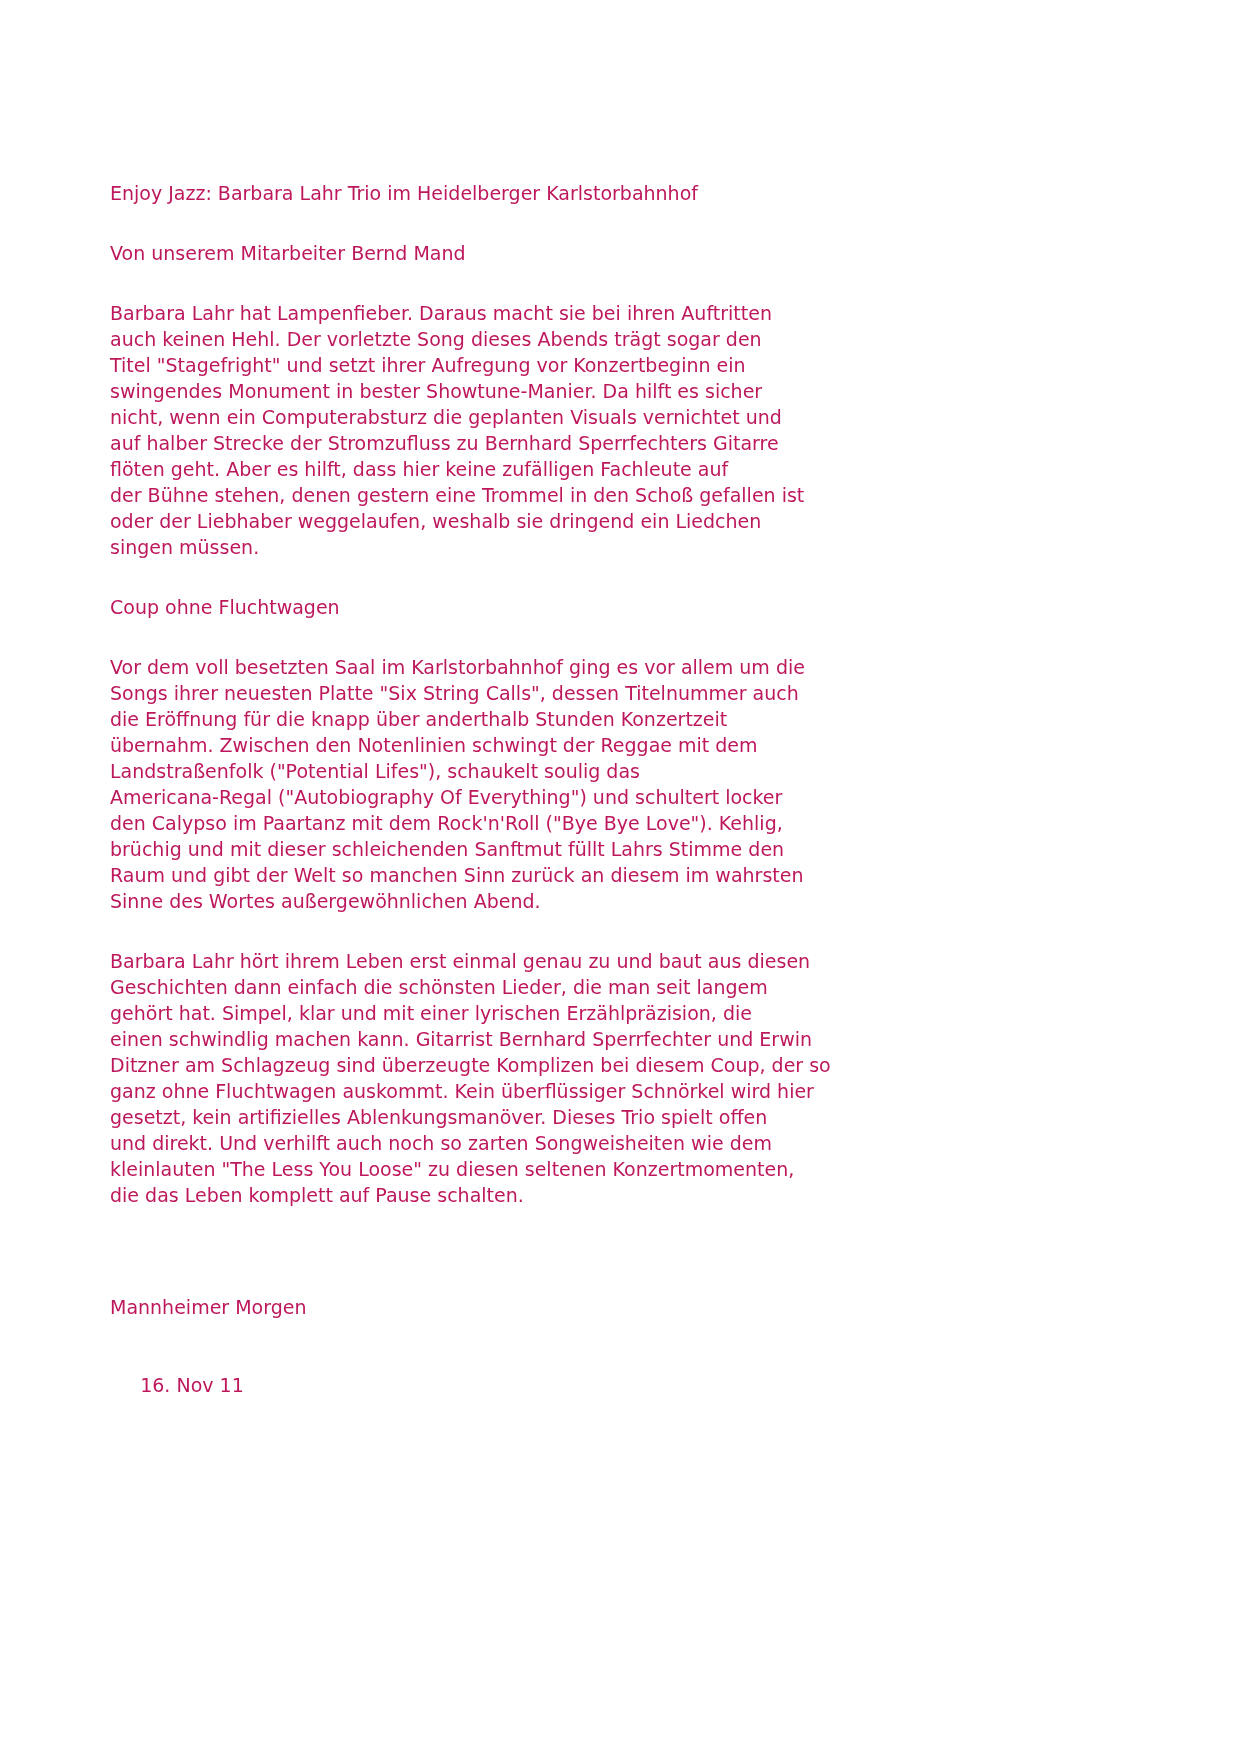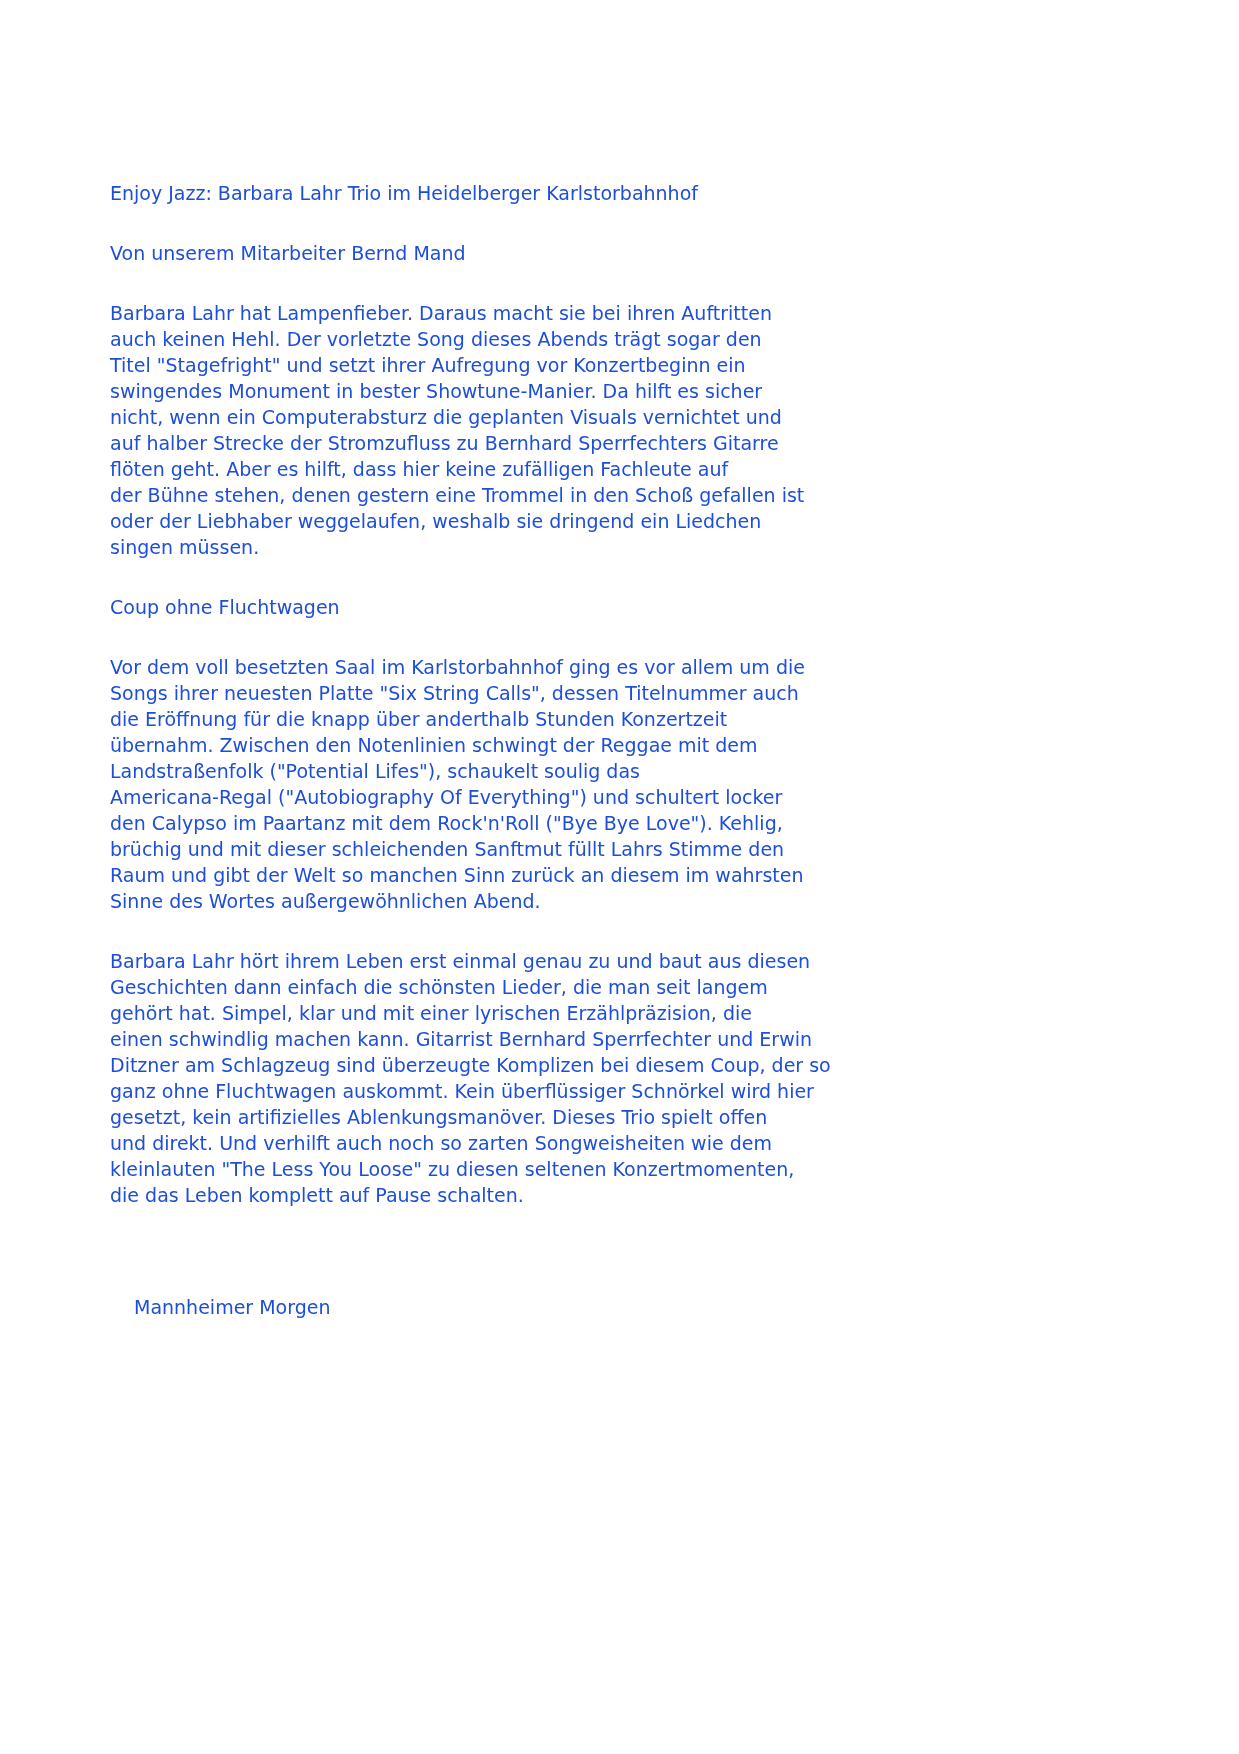--- a/index.html
+++ b/index.html
@@ -6,34 +6,33 @@
       margin: 0;
       padding: 0;
       background: #ffffff;
     }
     .page {
       position: relative;
       width: 1066px;
       height: 1754px;
       box-sizing: border-box;
       background: #ffffff;
-      color: #1d4ed8;
+      color: #be185d;
       padding: 180px 60px 0 110px;
       font-family: "DejaVu Sans", "Liberation Sans", sans-serif;
       font-size: 19px;
       line-height: 26px;
       overflow: hidden;
     }
     .block {
       white-space: pre;   
       margin: 0 0 34px 0; 
     }
     .footer-block div {
       white-space: pre;
-      margin-left: 24px;
     }
   </style>
 </head>
 <body>
 
 <div class="page">
   <div class="block">Enjoy Jazz: Barbara Lahr Trio im Heidelberger Karlstorbahnhof</div>
   <div class="block">Von unserem Mitarbeiter Bernd Mand</div>
   <div class="block">Barbara Lahr hat Lampenfieber. Daraus macht sie bei ihren Auftritten
 auch keinen Hehl. Der vorletzte Song dieses Abends trägt sogar den
@@ -61,14 +60,15 @@
 gehört hat. Simpel, klar und mit einer lyrischen Erzählpräzision, die
 einen schwindlig machen kann. Gitarrist Bernhard Sperrfechter und Erwin
 Ditzner am Schlagzeug sind überzeugte Komplizen bei diesem Coup, der so
 ganz ohne Fluchtwagen auskommt. Kein überflüssiger Schnörkel wird hier
 gesetzt, kein artifizielles Ablenkungsmanöver. Dieses Trio spielt offen
 und direkt. Und verhilft auch noch so zarten Songweisheiten wie dem
 kleinlauten "The Less You Loose" zu diesen seltenen Konzertmomenten,
 die das Leben komplett auf Pause schalten.</div>
   <div class="block footer-block">
     <div>Mannheimer Morgen</div>
+    <div>     16. Nov 11</div>
   </div>
 </div>
 
 </body></html>

